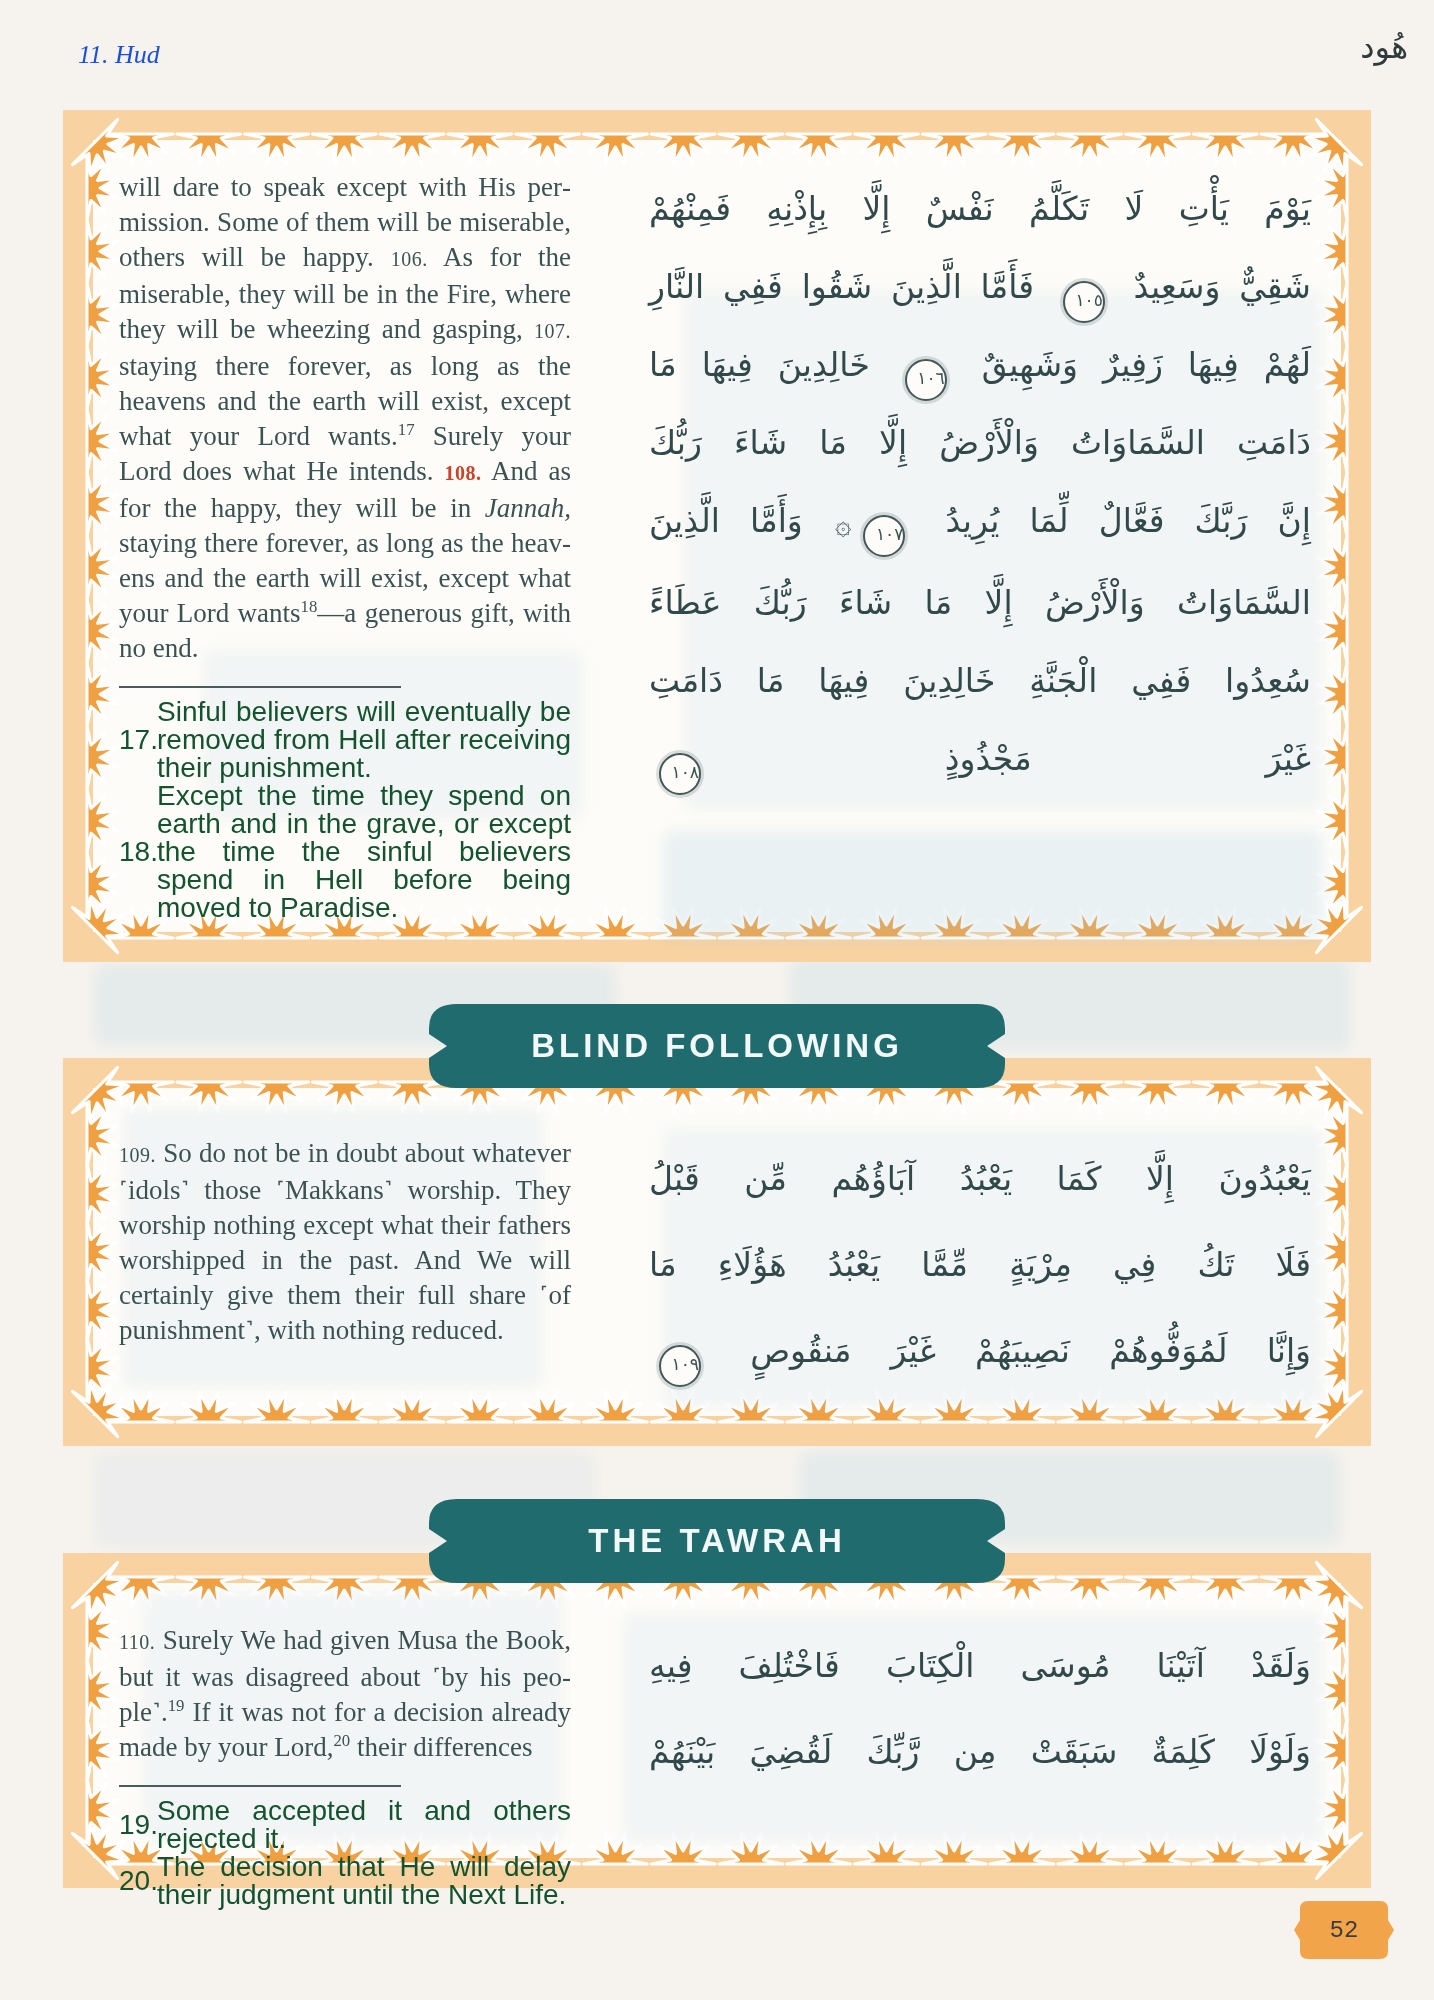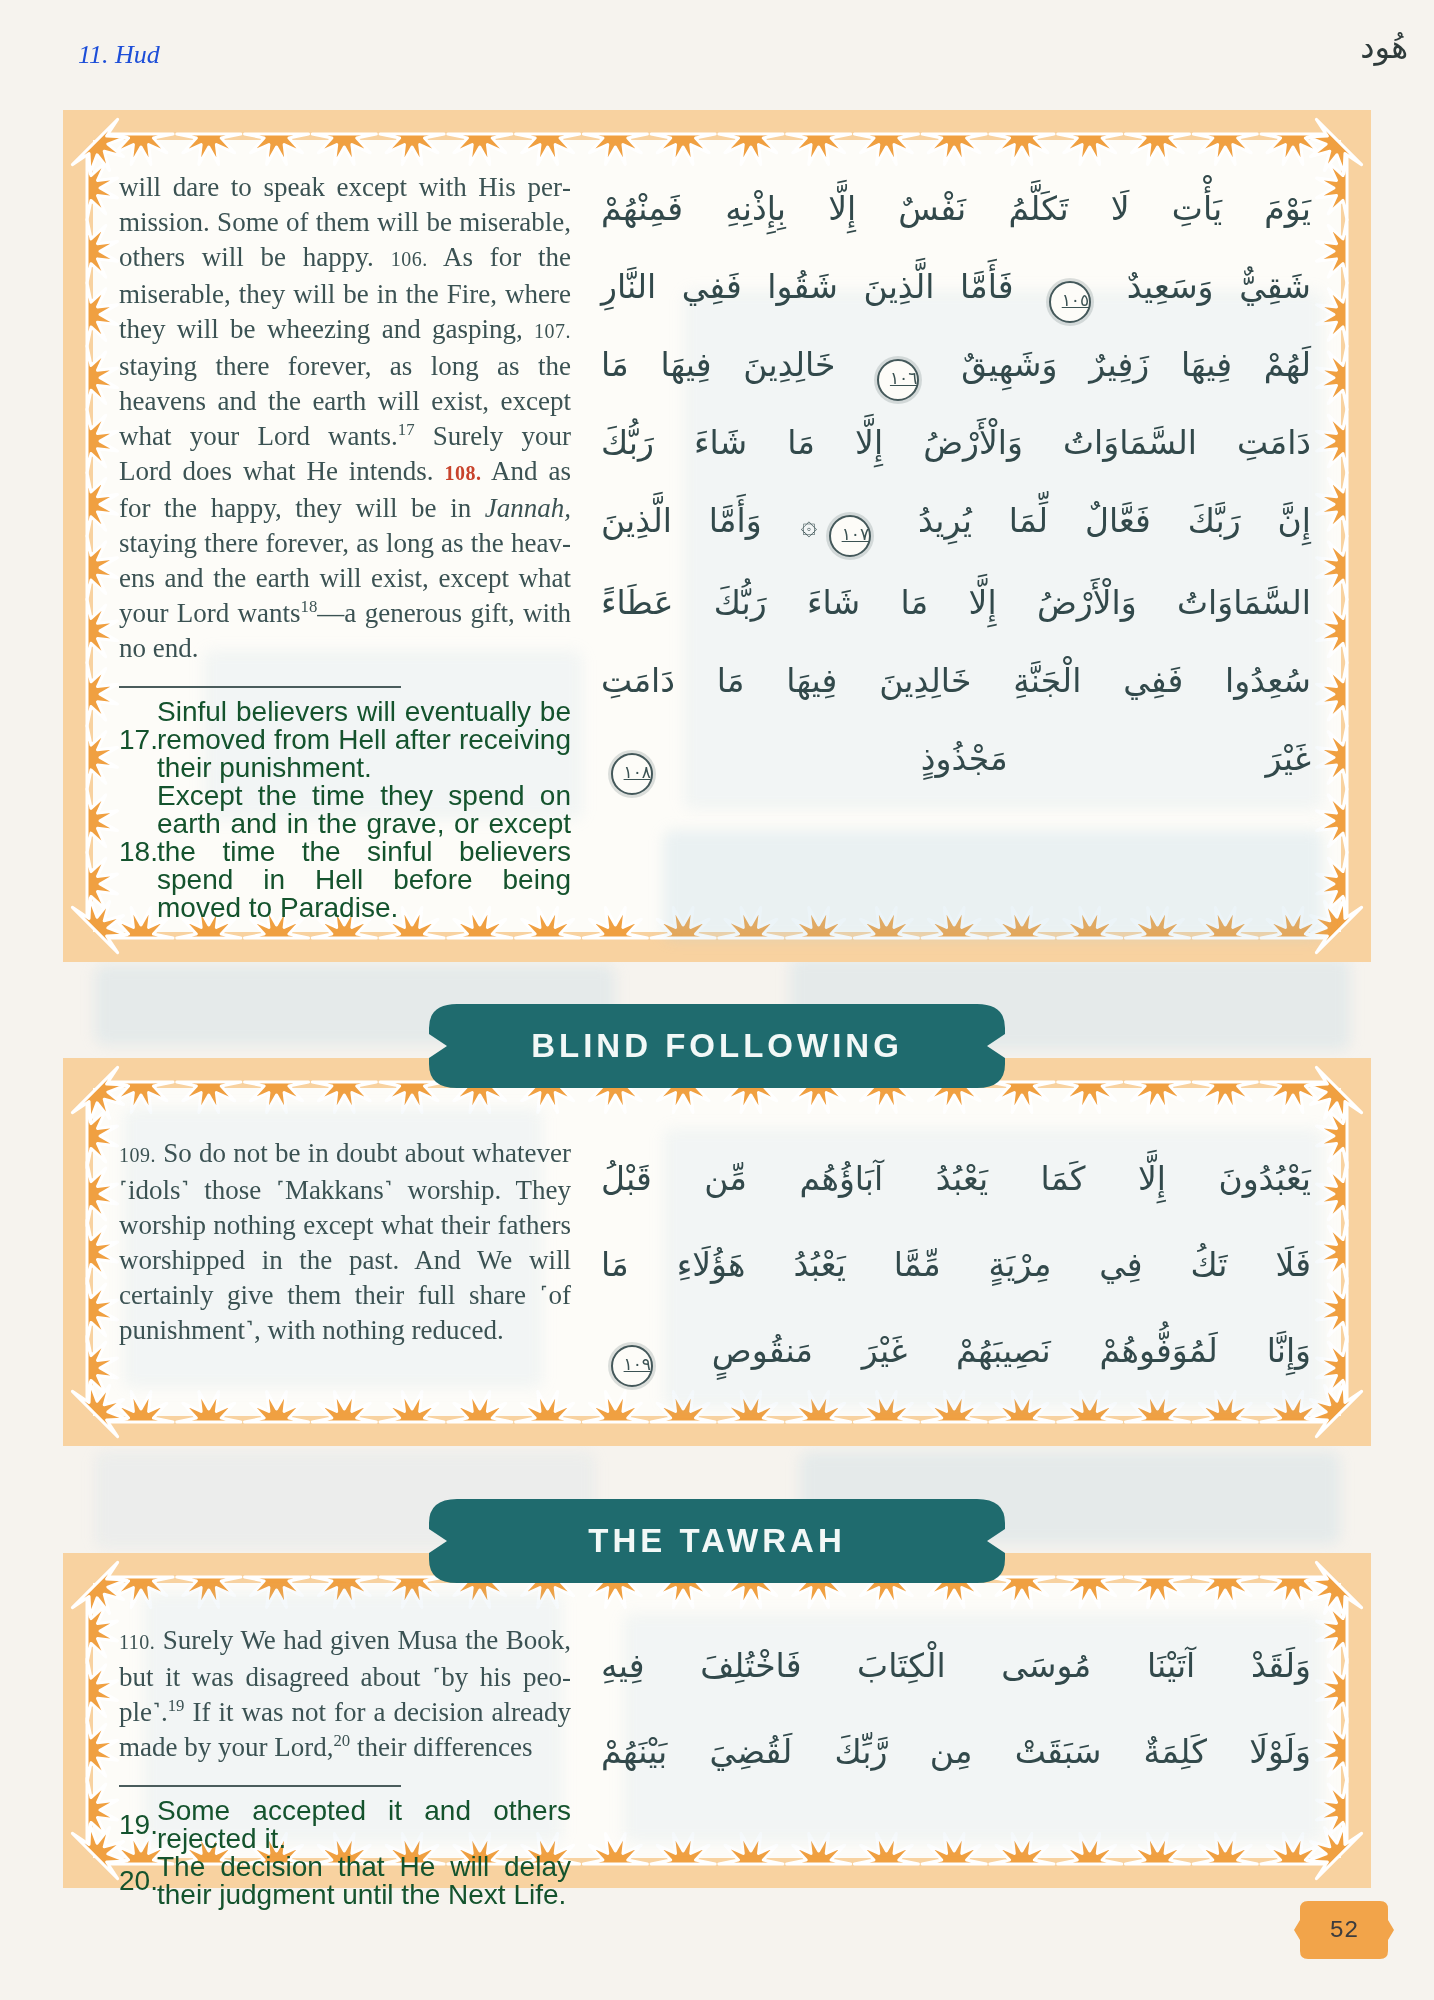--- a/index.html
+++ b/index.html
@@ -73,31 +73,31 @@
   .fn-text{flex:1;}
 
   
   .col-ar{
     flex:1;direction:rtl;
     font-family:"DejaVu Sans", sans-serif;
     color:#32494b;
   }
   .ar-line{
     font-size:33px;line-height:78px;
-    text-align:justify;text-align-last:justify;
+    text-align:justify;text-align-last:justify;margin-left:48px;
   }
   #box2 .ar-line{line-height:86px;}
   #box3 .ar-line{line-height:86px;}
   .ayah{
     display:inline-block;min-width:38px;height:38px;
     border:2px solid #44585a;border-radius:50%;
     box-shadow:0 0 0 3px rgba(68,88,90,.18);
     font-size:17px;line-height:35px;text-align:center;
     vertical-align:-8px;margin:0 10px;
-    background:#fdfcf8;color:#3b5253;text-decoration:underline;
+    background:#fdfcf8;color:#3b5253;
   }
   .hizb{font-size:28px;vertical-align:-2px;margin:0 2px;}
 
   
   .banner{
     position:absolute;top:-56px;left:50%;transform:translateX(-50%);
     width:580px;height:88px;z-index:8;
   }
   .banner-label{
     position:absolute;inset:0;

